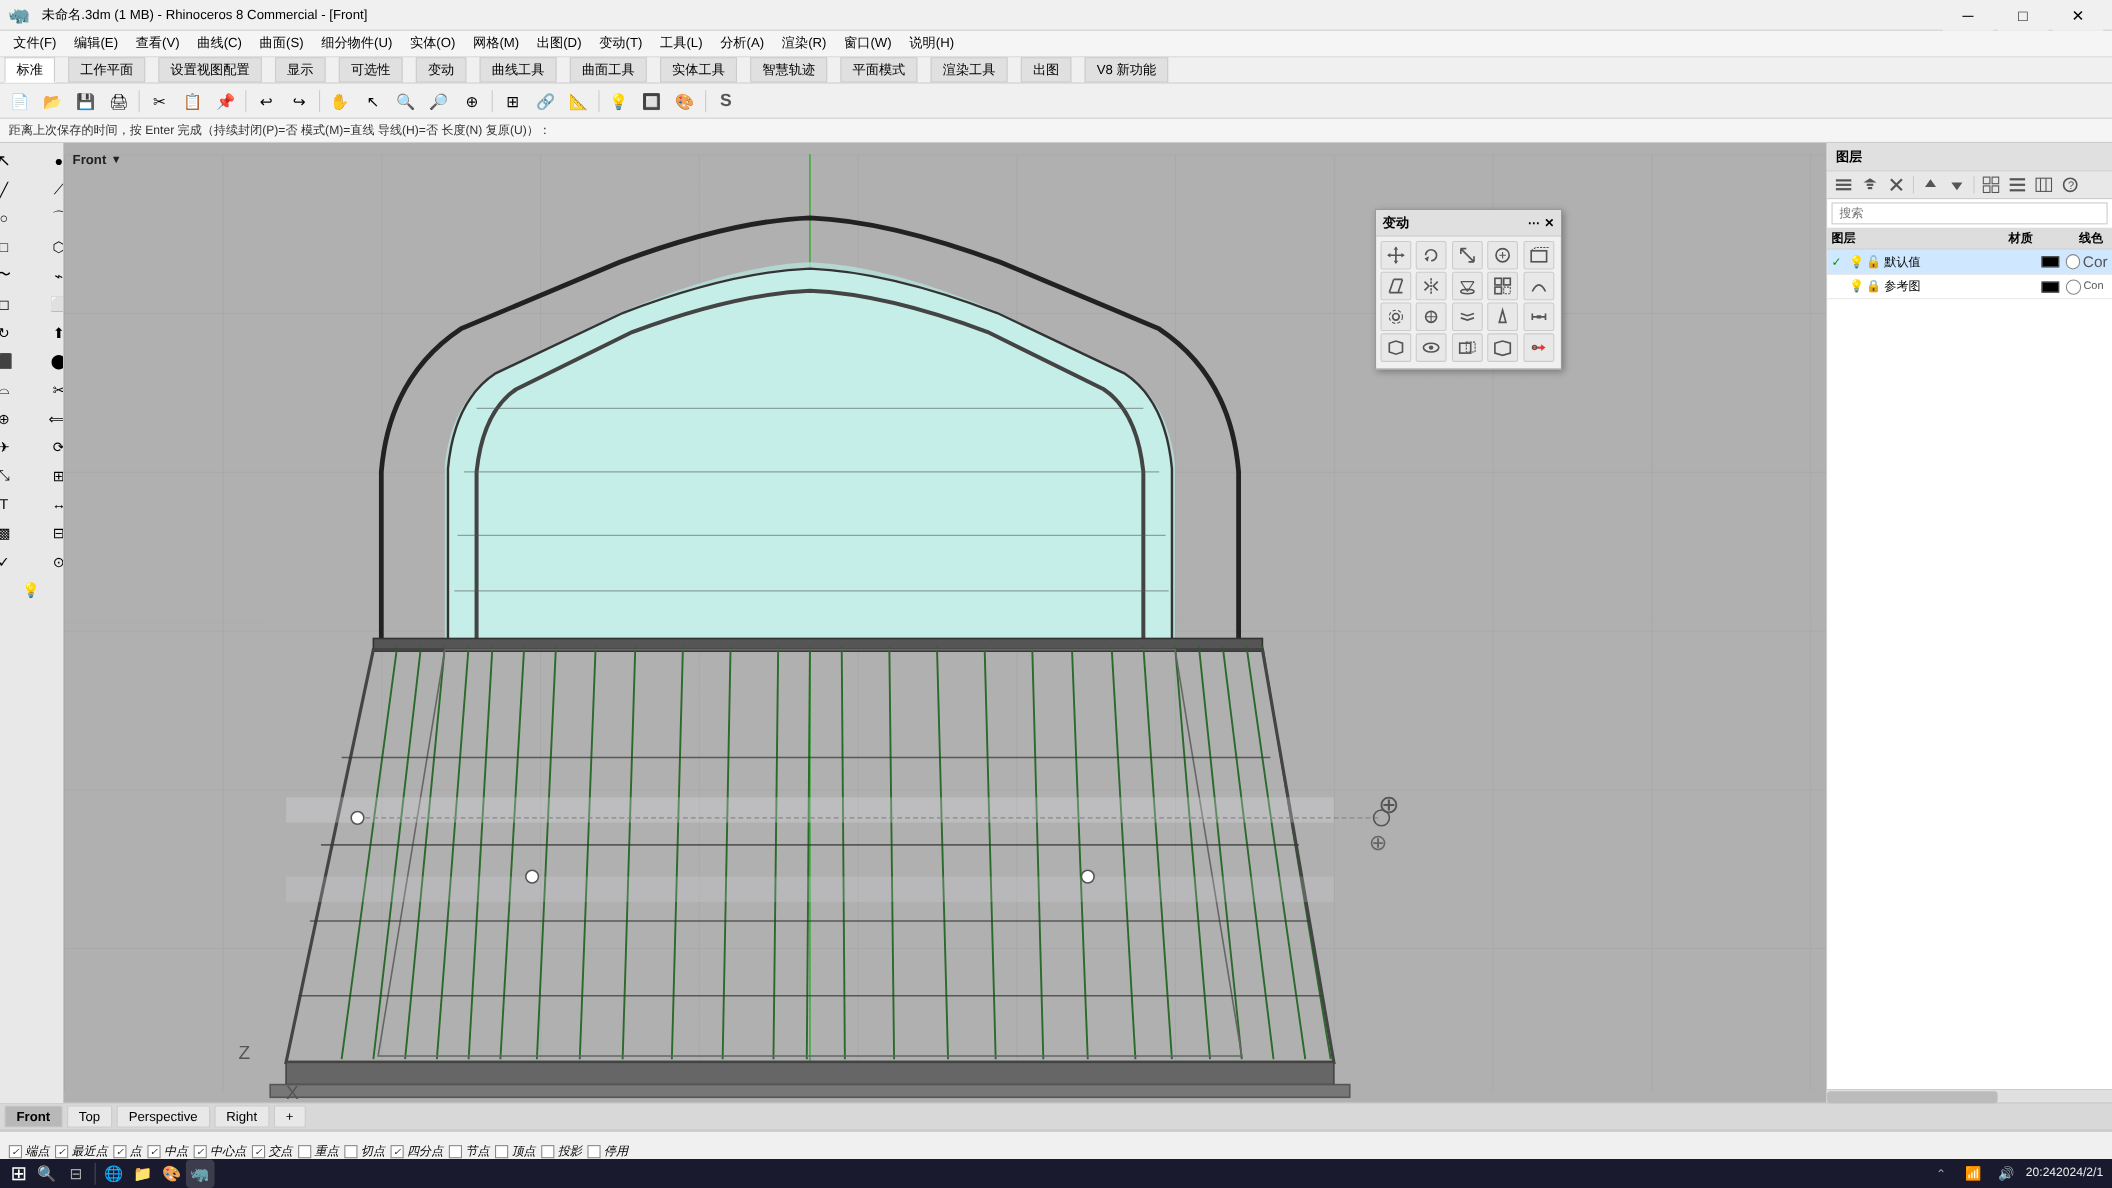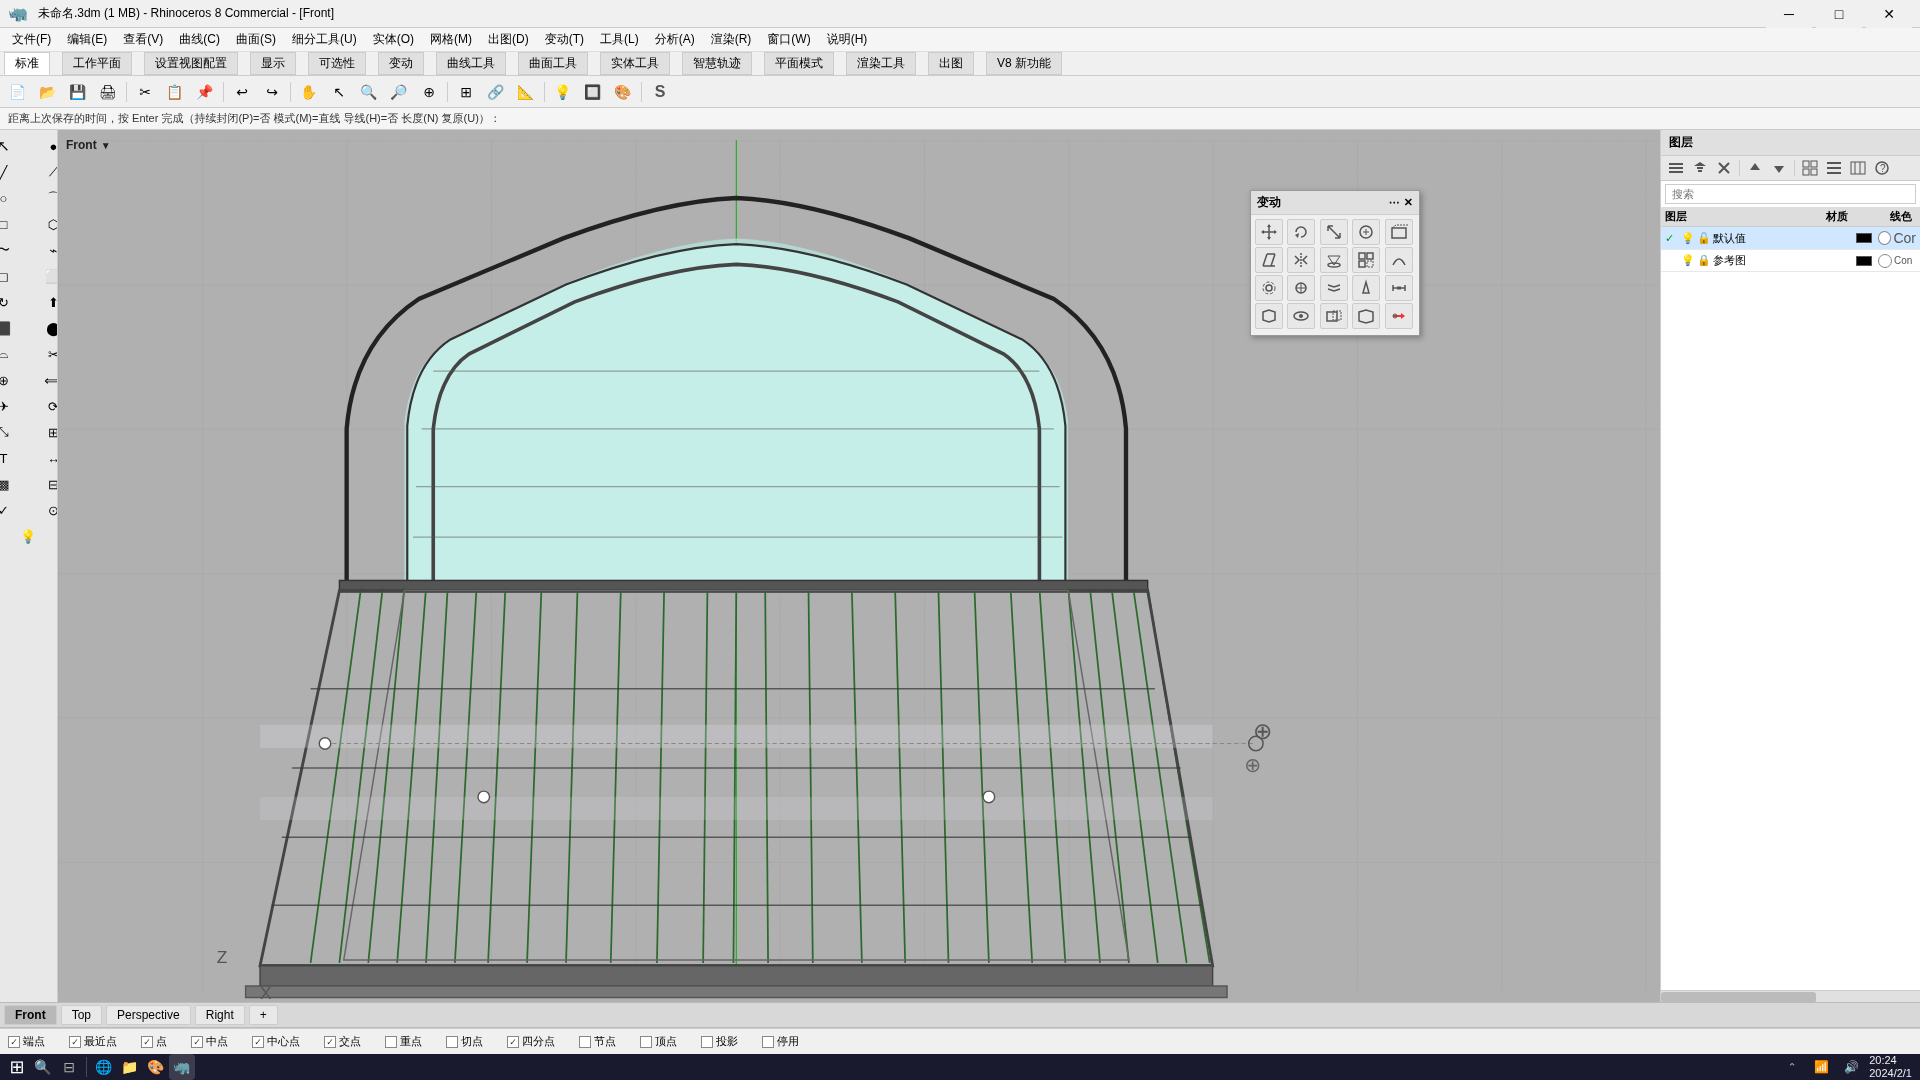--- a/index.html
+++ b/index.html
@@ -149,22 +149,22 @@
       display: flex; align-items: center; padding: 2px 4px;
       background: #d8d8d8; border-top: 1px solid #bbb; border-bottom: 1px solid #bbb;
       gap: 4px;
     }
     .vp-tab { padding: 2px 10px; cursor: pointer; font-size: 12px; background: #e8e8e8; border: 1px solid #ccc; border-radius: 2px 2px 0 0; }
     .vp-tab.active { background: #b8b8b8; font-weight: bold; }
 
     
     #snap-bar {
       width: 100%; height: 26px; background: #f0f0f0;
-      display: flex; align-items: center; padding: 0 8px; gap: 24px;
-      border-top: 1px solid #ccc; font-size: 11px;
+      display: flex; align-items: flex-end; padding: 0 8px; gap: 5px;
+      border-top: 1px solid #ccc; font-size: 11px; font-style: italic;
     }
     .snap-item { display: flex; align-items: center; gap: 3px; cursor: pointer; }
     .snap-check { width: 12px; height: 12px; border: 1px solid #888; background: #fff; display: flex; align-items: center; justify-content: center; }
     .snap-check.checked { background: #fff; }
     .snap-check.checked::after { content: '✓'; font-size: 9px; color: #333; }
 
     
     #status-bar {
       width: 100%; height: 26px; background: #f0f0f0;
       display: flex; align-items: center; padding: 0 8px; gap: 12px;
@@ -174,21 +174,21 @@
     .status-sep { width: 1px; height: 16px; background: #ccc; }
 
     
     #taskbar {
       width: 100%; height: 26px; background: #1a1a2e;
       display: flex; align-items: center; padding: 0 4px;
       position: fixed; bottom: 0; left: 0; z-index: 1000;
     }
     .taskbar-icon { width: 26px; height: 26px; display: flex; align-items: center; justify-content: center; cursor: pointer; font-size: 14px; }
     #taskbar-right { margin-left: auto; display: flex; align-items: center; gap: 4px; font-size: 11px; color: #eee; padding: 0 4px; }
-    .taskbar-time { display: flex; flex-direction: column; line-height: 1.2; }
+    .taskbar-time { display: flex; flex-direction: row; line-height: 1.2; }
 
     
     svg#model-svg {
       position: absolute; top: 0; left: 0; width: 100%; height: 100%;
     }
   </style>
 </head>
 <body>
 
 <div id="title-bar">
@@ -202,21 +202,21 @@
     <button class="title-btn title-btn-close">✕</button>
   </div>
 </div>
 
 <div id="menu-bar">
 <div class="menu-item">文件(F)</div>
     <div class="menu-item">编辑(E)</div>
     <div class="menu-item">查看(V)</div>
     <div class="menu-item">曲线(C)</div>
     <div class="menu-item">曲面(S)</div>
-    <div class="menu-item">细分工具(U)</div>
+    <div class="menu-item">细分物件(U)</div>
     <div class="menu-item">实体(O)</div>
     <div class="menu-item">网格(M)</div>
     <div class="menu-item">出图(D)</div>
     <div class="menu-item">变动(T)</div>
     <div class="menu-item">工具(L)</div>
     <div class="menu-item">分析(A)</div>
     <div class="menu-item">渲染(R)</div>
     <div class="menu-item">窗口(W)</div>
     <div class="menu-item">说明(H)</div>
   </div>

